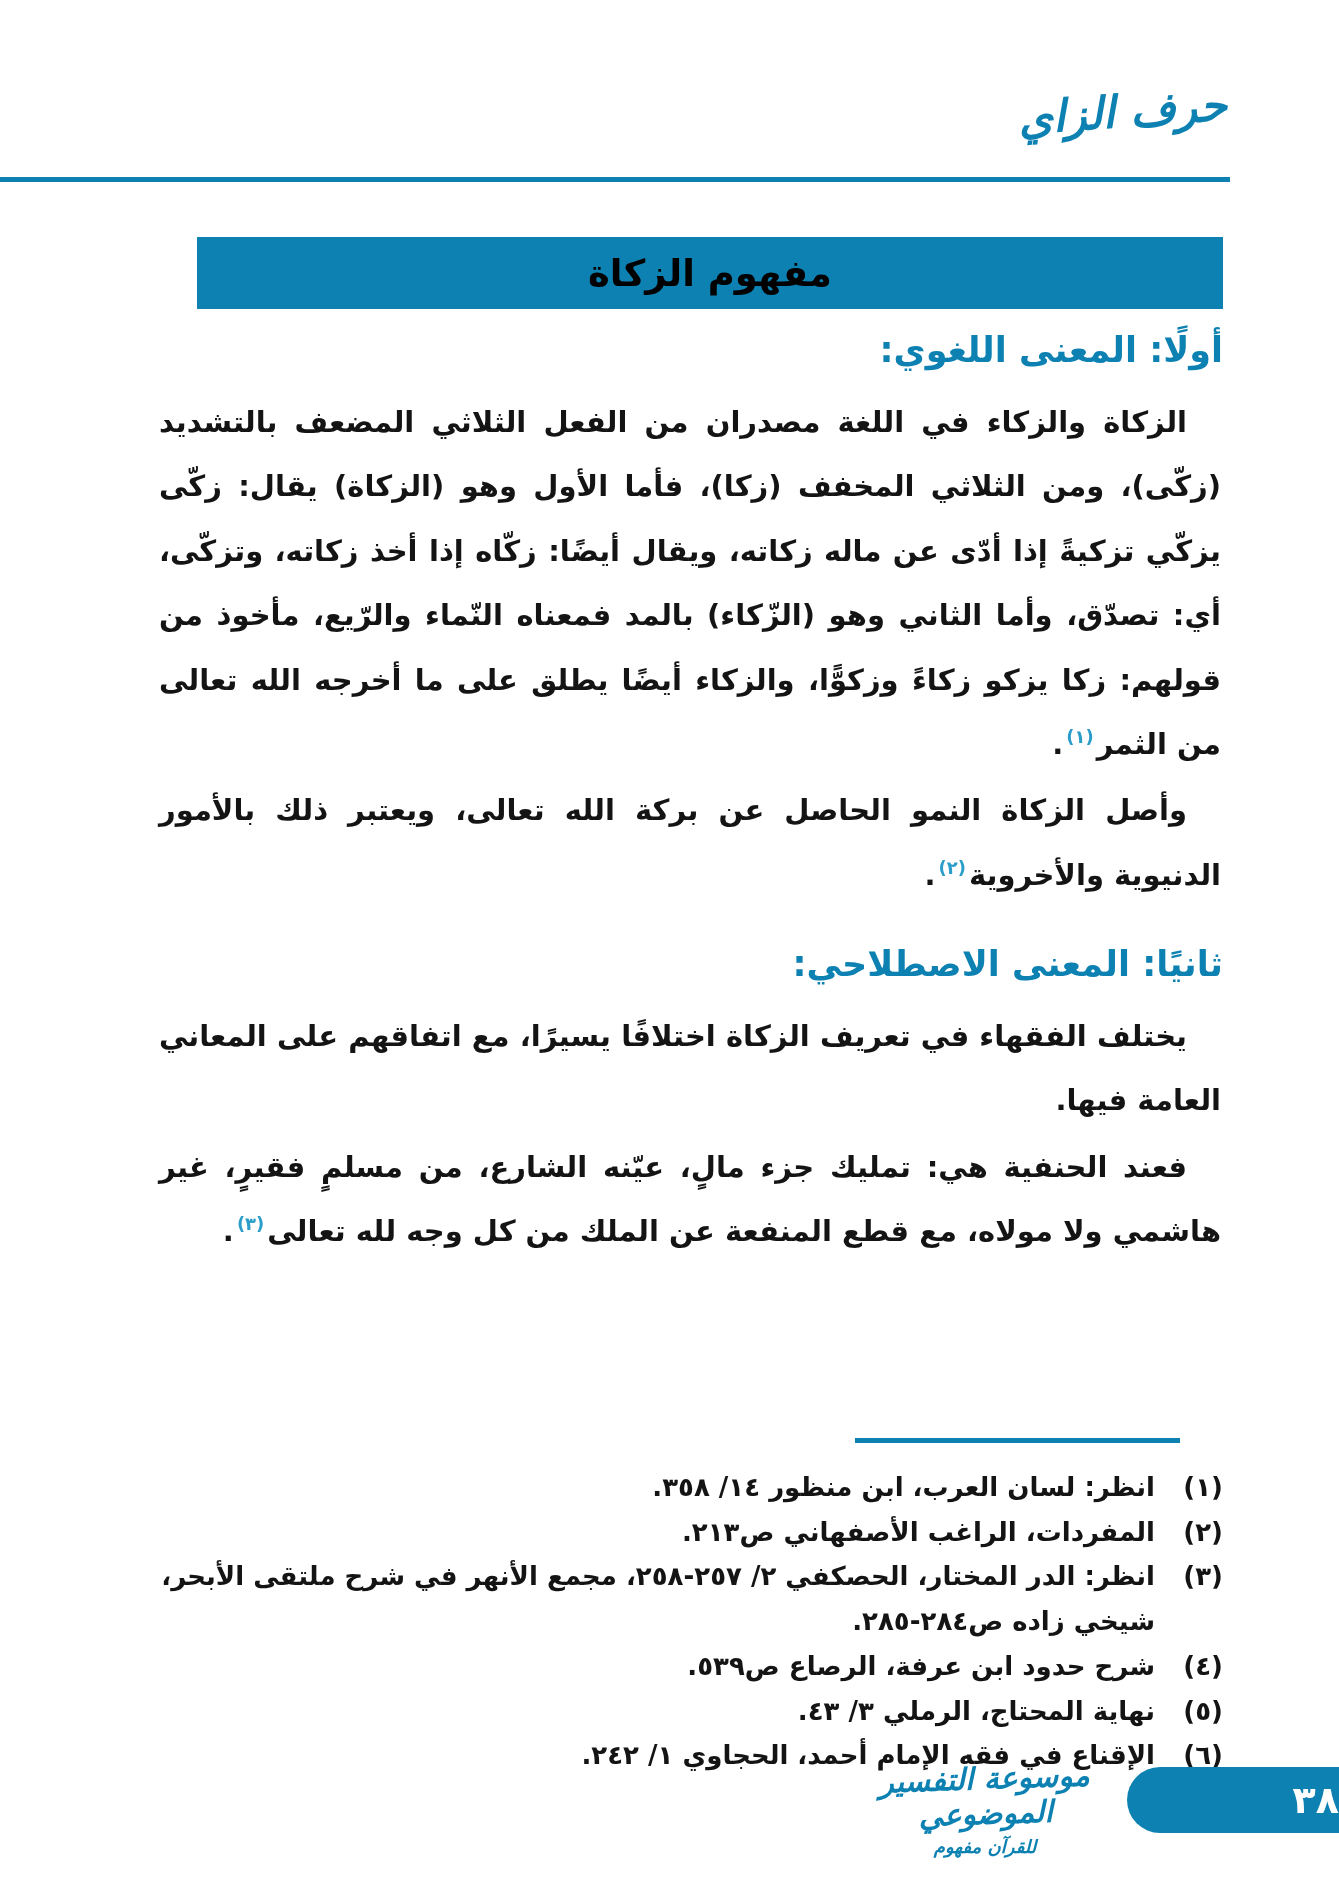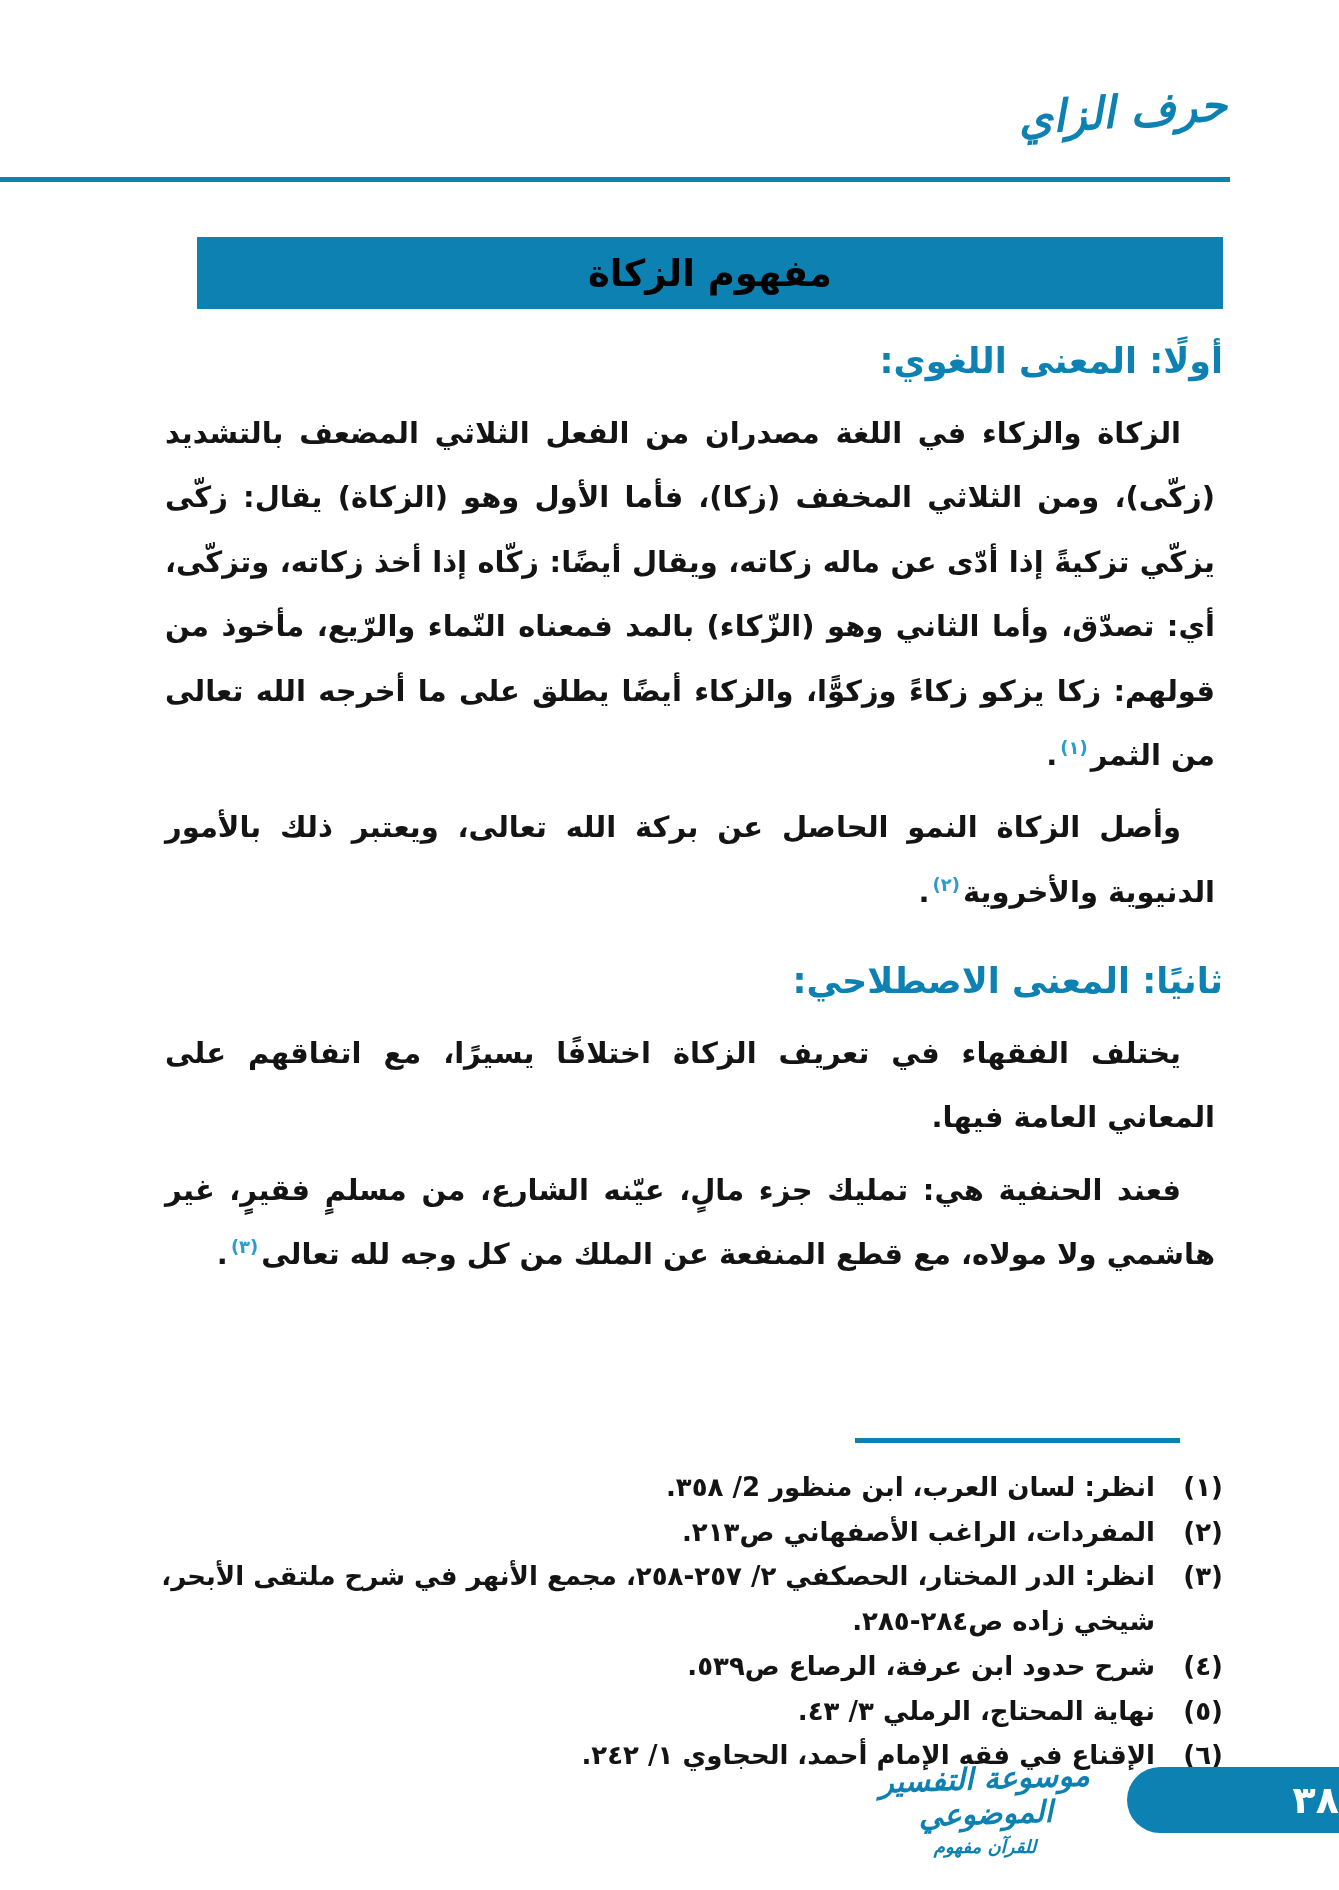--- a/index.html
+++ b/index.html
@@ -37,36 +37,36 @@
     top:237px;left:197px;
     width:1026px;height:72px;
     background:#0d81b2;
     color:#000000;
     display:flex;align-items:center;justify-content:center;
     font-size:37px;font-weight:bold;
   }
   
   .content{
     position:absolute;
-    top:327px;right:116px;
+    top:316px;right:116px;
     width:1066px;height:1126px;
     overflow:hidden;
   }
   .section-heading{
     color:#0d81b2;
     font-size:35px;font-weight:bold;
     margin:14px 0 20px 0;
   }
   .section-heading.second{margin-top:37px;}
   p.body{
     font-size:29px;font-weight:bold;
     line-height:2.22;
     text-align:justify;
     text-indent:34px;
-    margin:8px;
+    margin:2px;
     color:#141414;
   }
   sup.fnref{
     color:#2b9dc9;
     font-size:0.62em;
     font-weight:bold;
     vertical-align:super;
     margin:0 3px;
   }
   
@@ -150,21 +150,21 @@
 
     <p class="body"><span>فعند الحنفية هي: تمليك جزء مالٍ، عيّنه الشارع، من مسلمٍ فقيرٍ، غير هاشمي ولا مولاه، مع قطع المنفعة عن الملك من كل وجه لله تعالى</span><sup class="fnref">(٣)</sup><span>.</span></p>
 
   </div>
 
   <div class="footnotes">
     <div class="fn-rule"></div>
 
     <div class="fn">
       <span class="fn-num">(١)</span>
-      <span class="fn-text">انظر: لسان العرب، ابن منظور 2/ ٣٥٨.</span>
+      <span class="fn-text">انظر: لسان العرب، ابن منظور ١٤/ ٣٥٨.</span>
     </div>
     <div class="fn">
       <span class="fn-num">(٢)</span>
       <span class="fn-text">المفردات، الراغب الأصفهاني ص٢١٣.</span>
     </div>
     <div class="fn">
       <span class="fn-num">(٣)</span>
       <span class="fn-text">انظر: الدر المختار، الحصكفي ٢/ ٢٥٧-٢٥٨، مجمع الأنهر في شرح ملتقى الأبحر، شيخي زاده ص٢٨٤-٢٨٥.</span>
     </div>
     <div class="fn">

